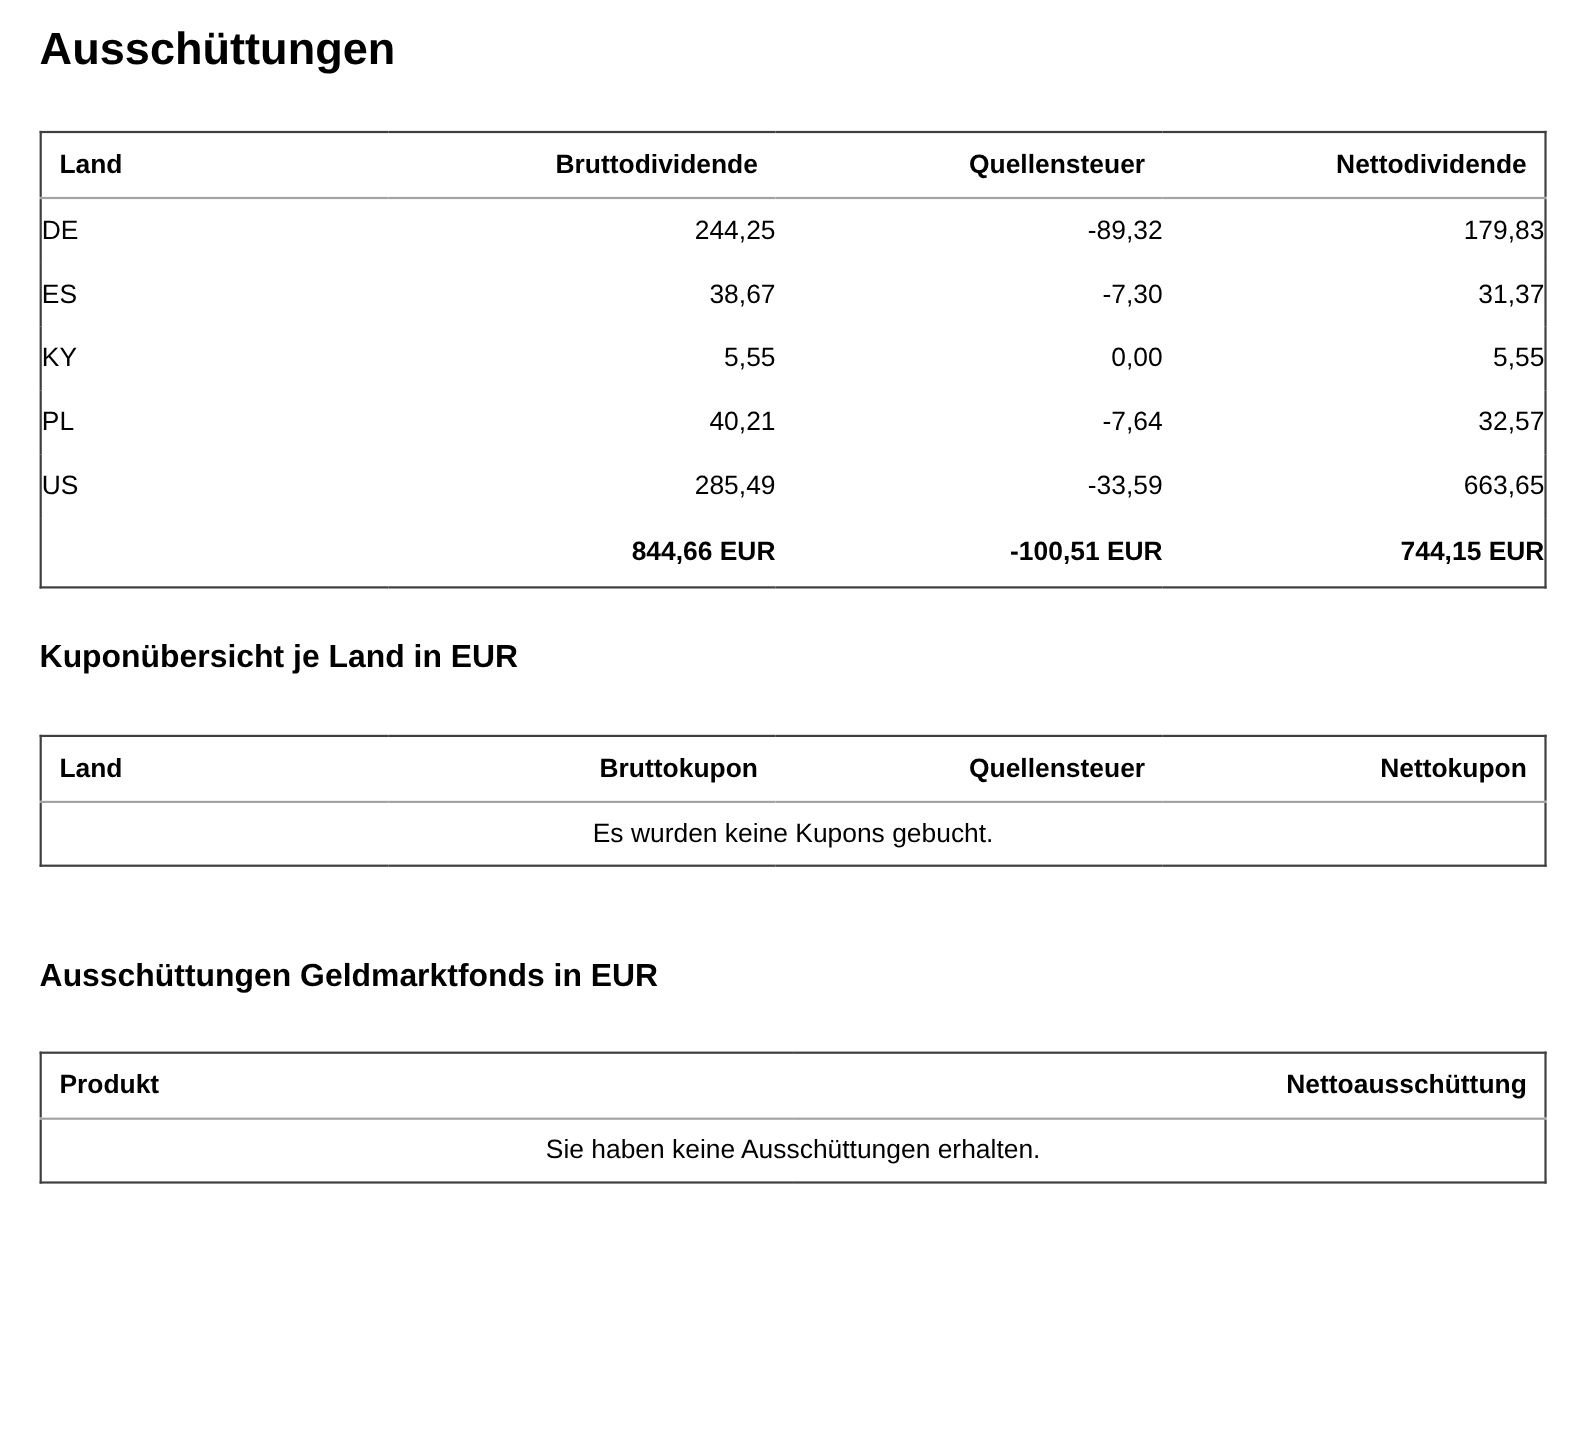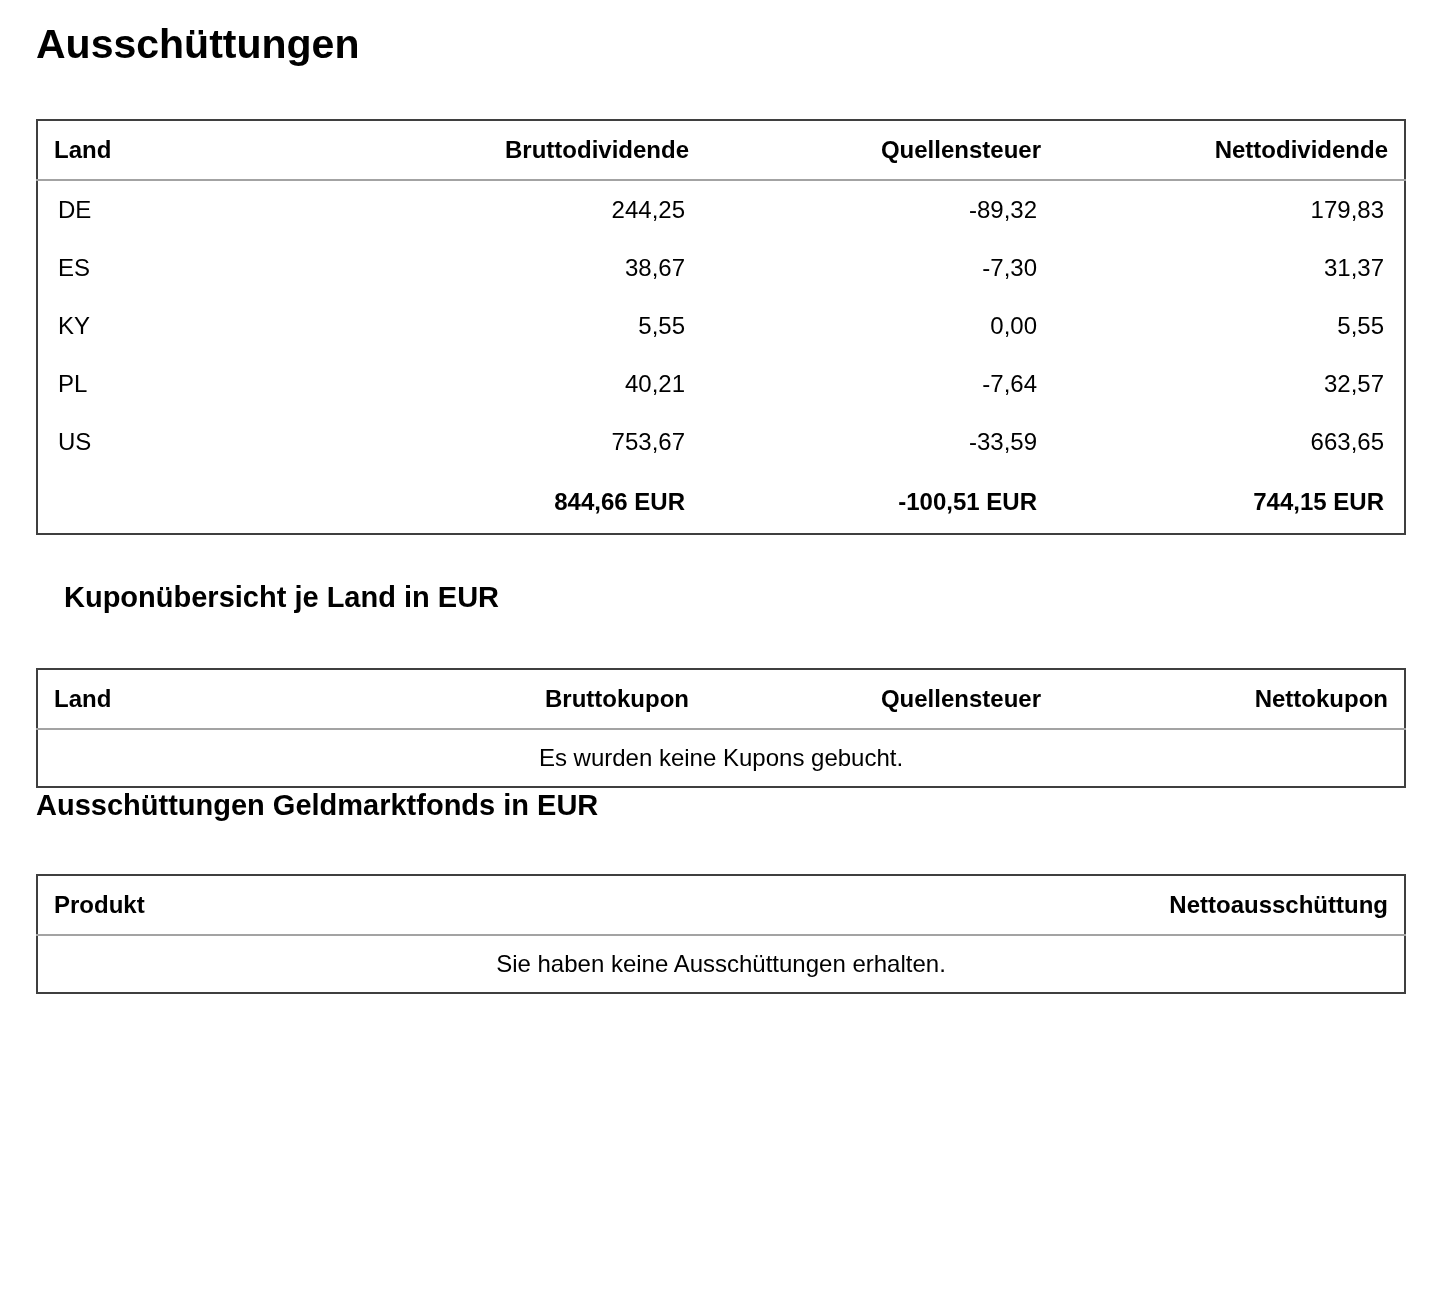--- a/index.html
+++ b/index.html
@@ -25,22 +25,22 @@
     font-weight: bold;
     margin: 20px 0 0 0;
   }
   h2.section-heading {
     font-size: 29px;
     line-height: 34px;
     font-weight: bold;
     margin: 0;
   }
   h2.sec-dividends   { margin-top: 42px; }
-  h2.sec-coupons     { margin-top: 45px; margin-left: 28px; }
-  h2.sec-moneymarket { }
+  h2.sec-coupons     { margin-top: 45px; }
+  h2.sec-moneymarket { margin-top: 82px; }
 
   table.doc-table {
     border-collapse: collapse;
     table-layout: fixed;
     width: 1368px;
     font-size: 24px;
     border: 2px solid #3f3f3f;
   }
   .t-dividends   { margin-top: 51px; }
   .t-coupons     { margin-top: 54px; }
@@ -51,21 +51,21 @@
   }
   table.doc-table th {
     font-weight: bold;
     text-align: right;
     padding: 0 16px;
     height: 58px;
     white-space: nowrap;
   }
   table.doc-table td {
     text-align: right;
-    padding: 0 20px;
+    padding: 0 0;
     height: 58px;
     white-space: nowrap;
   }
   table.doc-table .align-left { text-align: left; }
   table.doc-table tr.total-row td {
     font-weight: bold;
     height: 62px;
   }
   table.doc-table tr.empty-row td {
     text-align: center;
@@ -116,21 +116,21 @@
         <td>5,55</td>
       </tr>
       <tr>
         <td class="align-left">PL</td>
         <td>40,21</td>
         <td>-7,64</td>
         <td>32,57</td>
       </tr>
       <tr>
         <td class="align-left">US</td>
-        <td>753,67</td>
+        <td>285,49</td>
         <td>-33,59</td>
         <td>663,65</td>
       </tr>
       <tr class="total-row">
         <td class="align-left"></td>
         <td>844,66 EUR</td>
         <td>-100,51 EUR</td>
         <td>744,15 EUR</td>
       </tr>
     </tbody>

